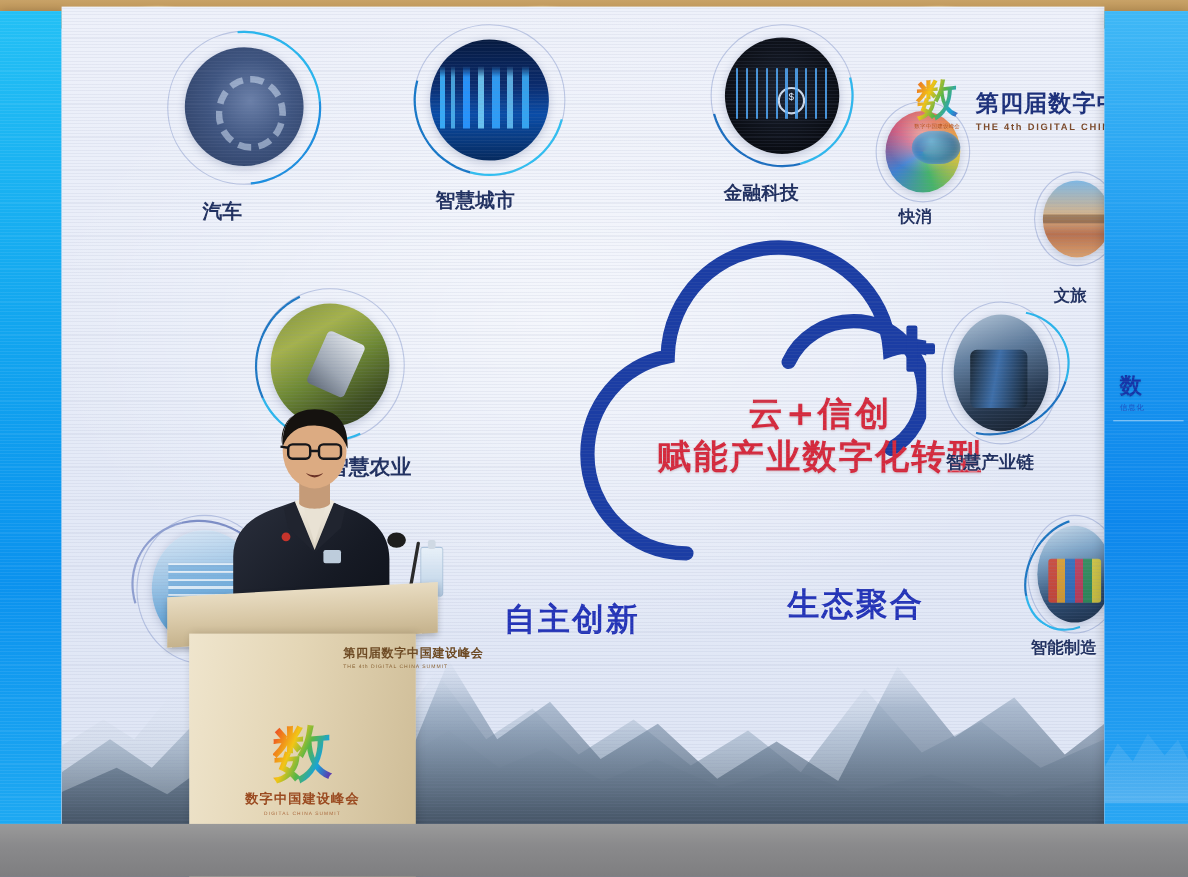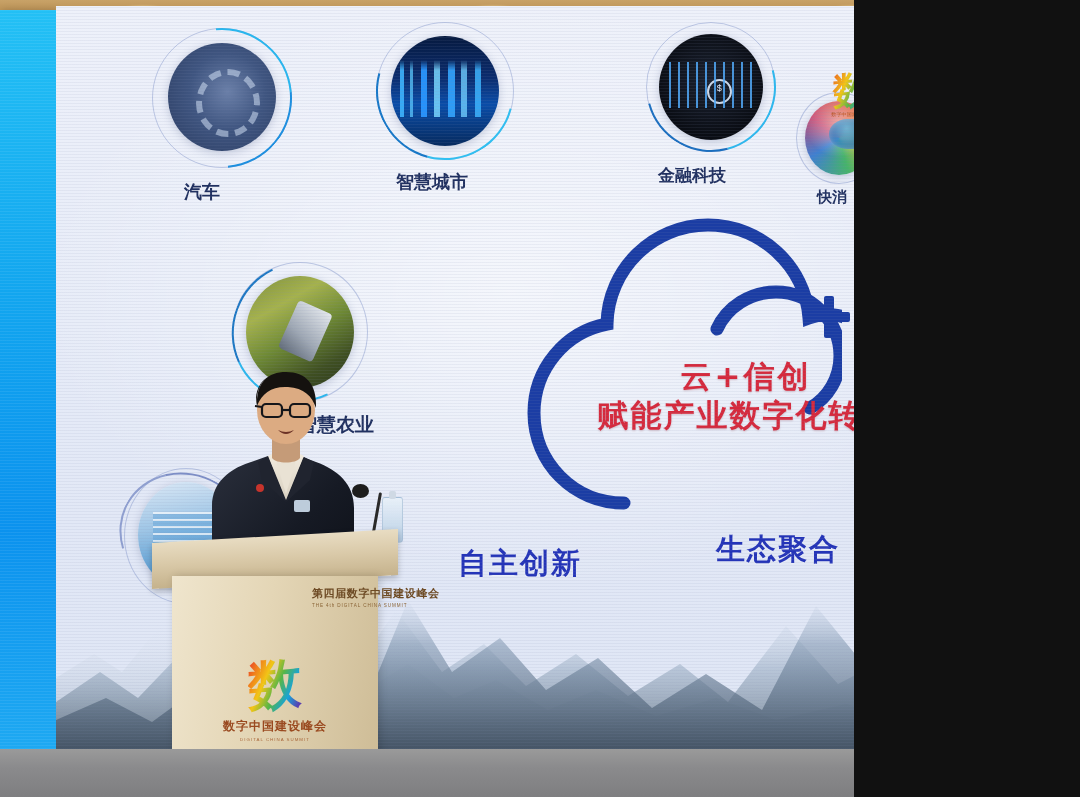--- a/index.html
+++ b/index.html
@@ -1,19 +1,19 @@
 <!DOCTYPE html>
 <html><head>
 <meta charset="utf-8">
 <style>
   html,body{margin:0;padding:0;background:#111;}
   body{font-family:"Liberation Sans","DejaVu Sans",sans-serif;}
 
   #stage{
-    position:relative;width:854px;height:797px;overflow:hidden;
+    position:relative;width:1080px;height:797px;overflow:hidden;
     background:#cfd7ea;
   }
 
   
   .ceiling{
     position:absolute;left:0;top:0;width:1080px;height:26px;
     background:linear-gradient(180deg,#c8a267 0%,#b98f52 55%,#8d6c3c 100%);
   }
   .ceiling-light{
     position:absolute;top:6px;width:46px;height:9px;border-radius:50%;

